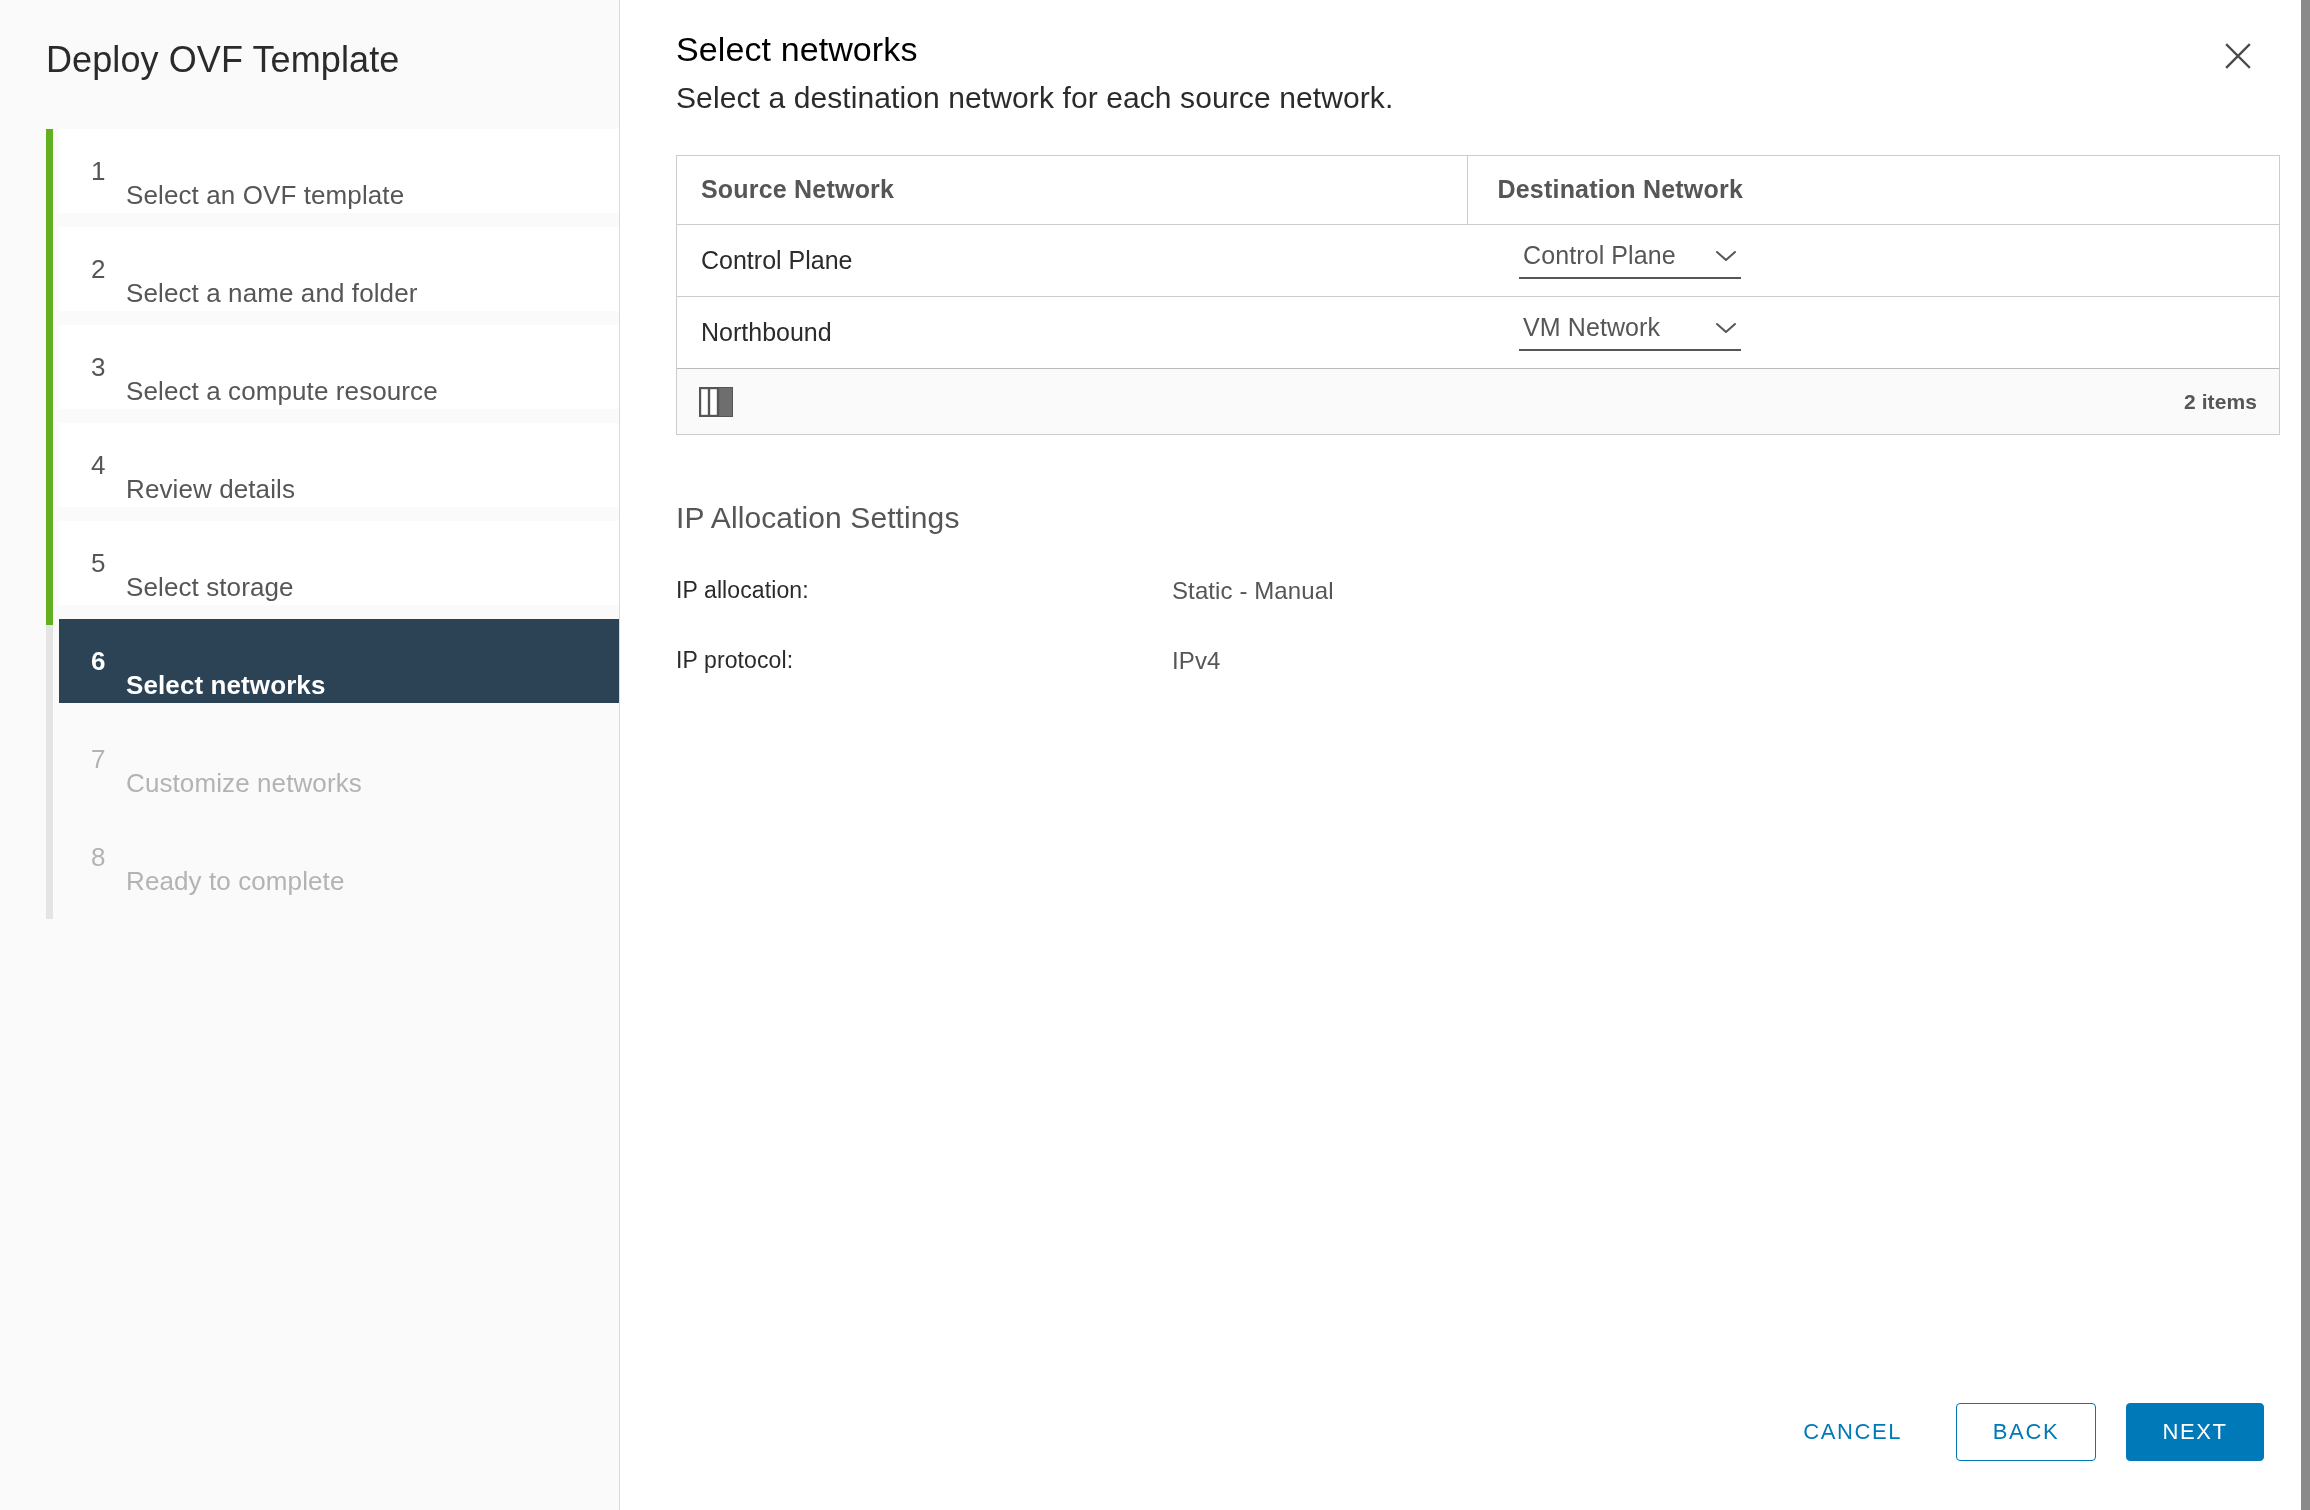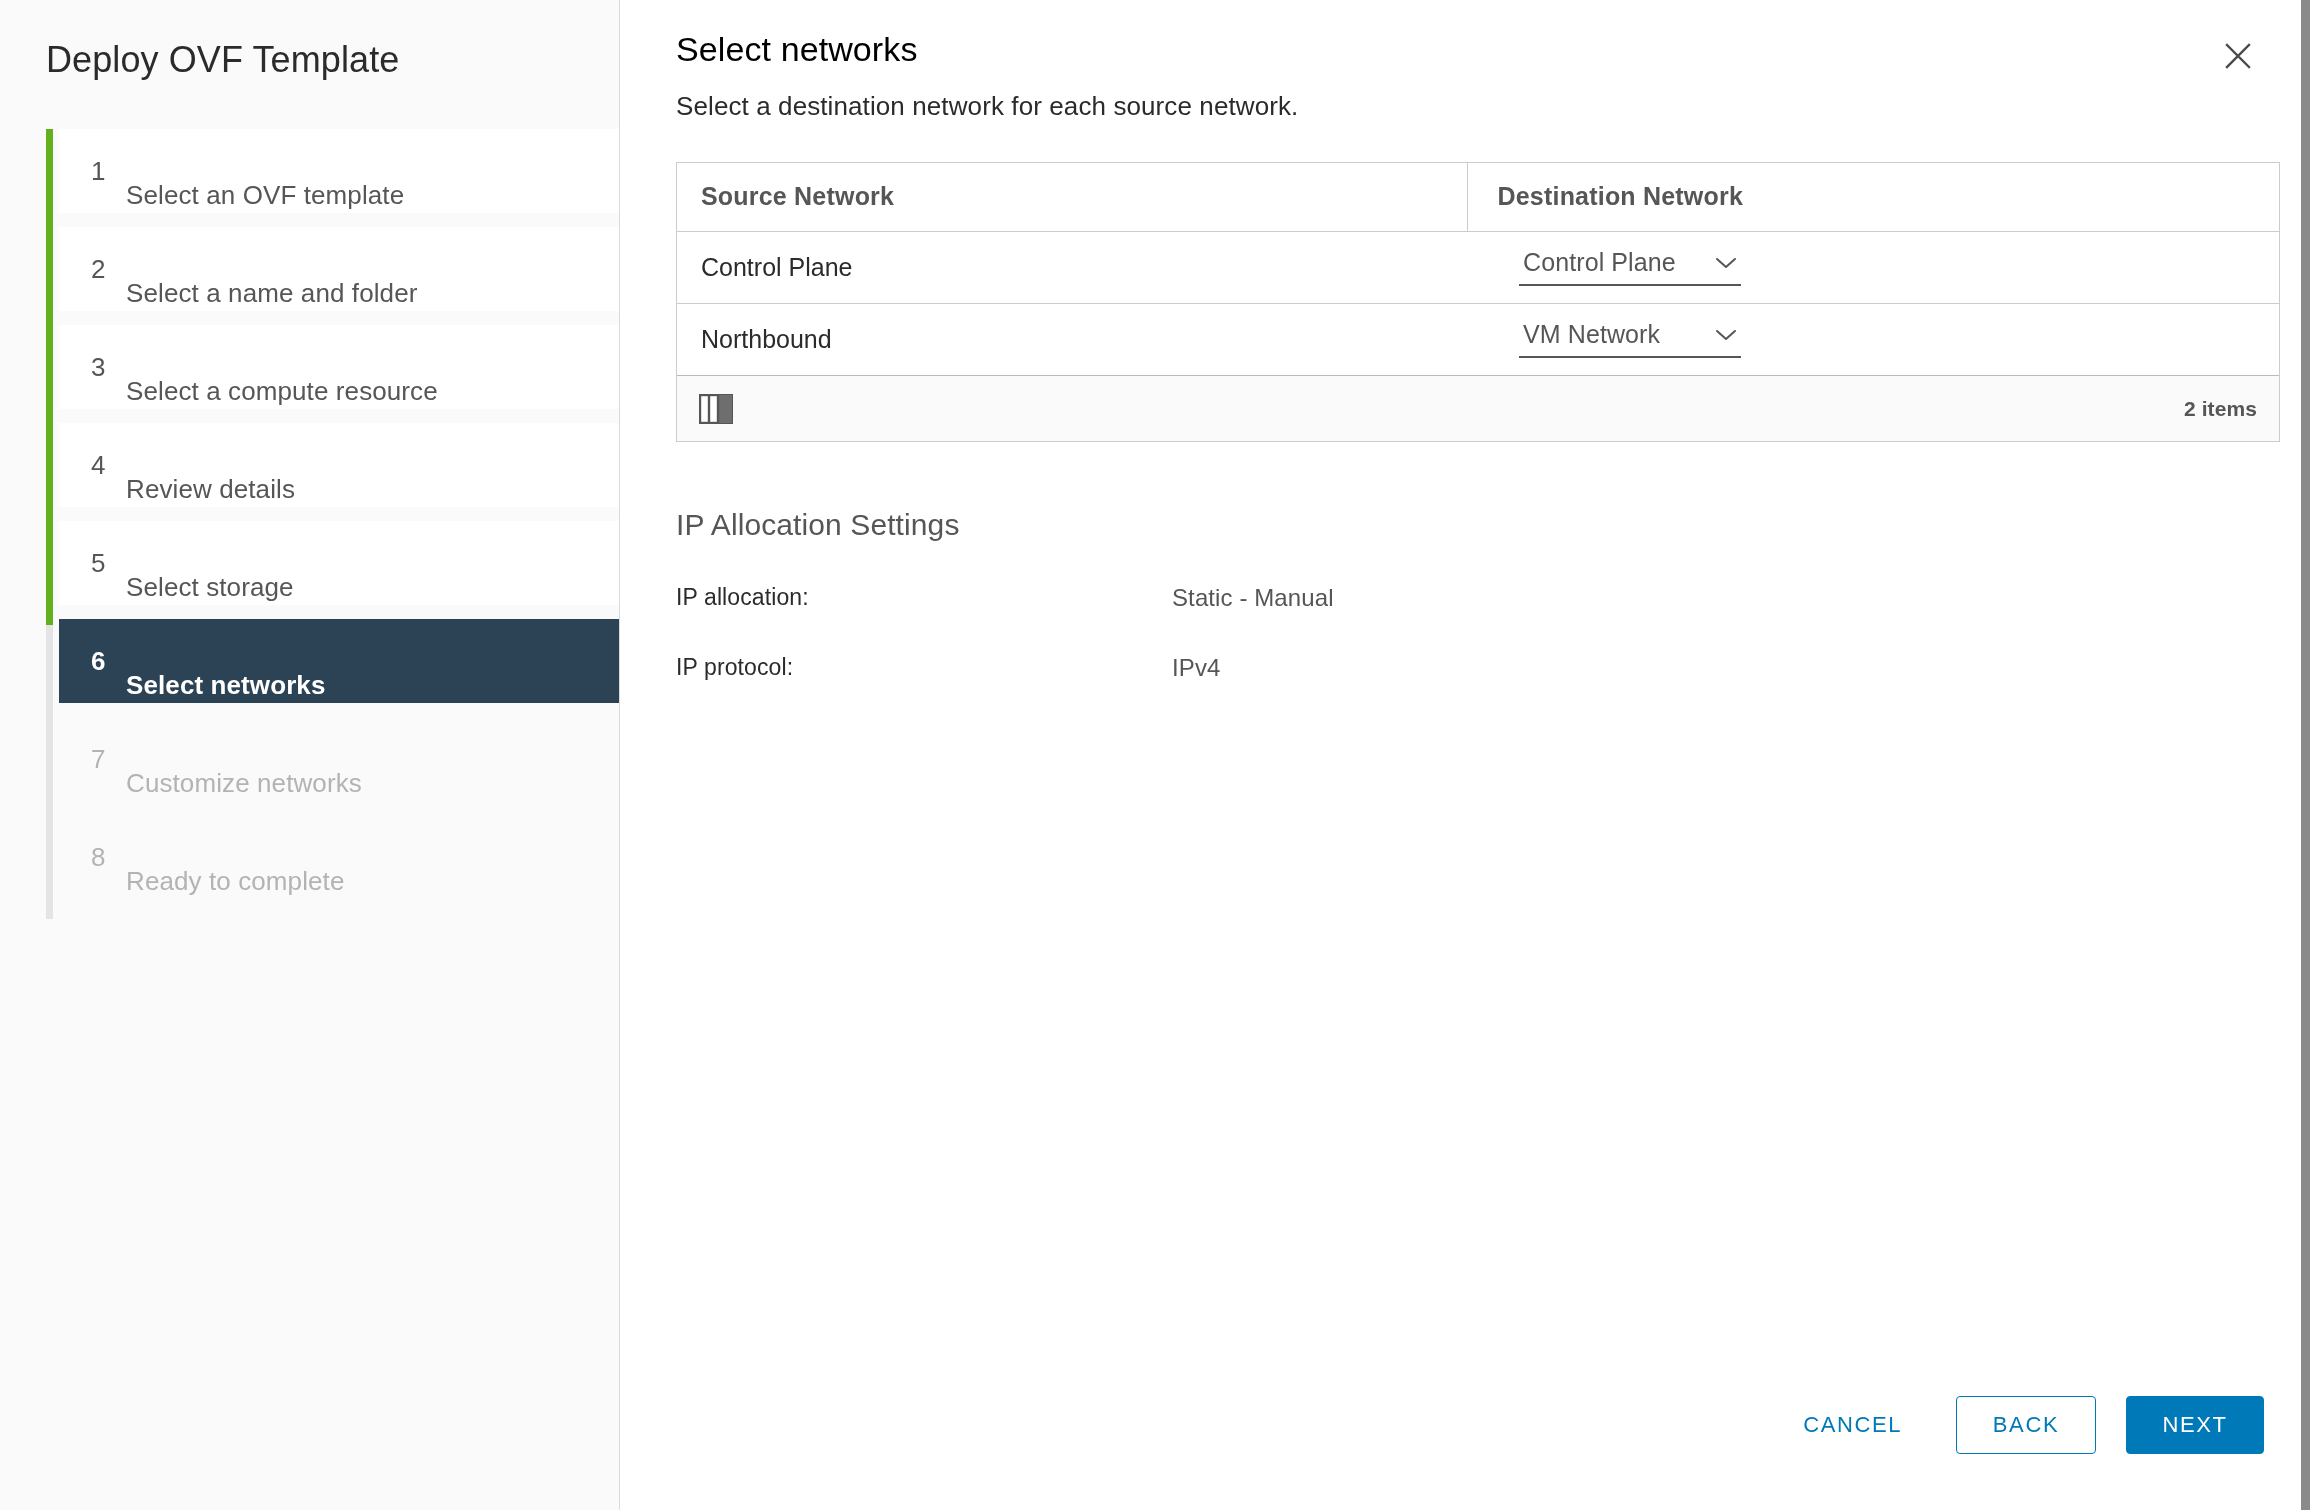--- a/index.html
+++ b/index.html
@@ -125,22 +125,22 @@
   .main-header {
     padding: 30px 0 0 56px;
   }
   .page-title {
     font-size: 34px;
     font-weight: 400;
     color: #000000;
     letter-spacing: 0.1px;
   }
   .page-subtitle {
-    margin-top: 22px;
-    font-size: 26px;
+    margin-top: 12px;
+    font-size: 30px;
     color: #2b2b2b;
     letter-spacing: 0.1px;
   }
 
   .close-btn {
     position: absolute;
     top: 30px;
     right: 46px;
     width: 52px;
     height: 52px;
@@ -269,21 +269,21 @@
   .ip-value {
     font-size: 24px;
     color: #565656;
     letter-spacing: 0.1px;
   }
 
   
   .footer-bar {
     position: absolute;
     right: 46px;
-    bottom: 56px;
+    bottom: 49px;
     display: flex;
     align-items: flex-start;
     gap: 0;
   }
 
   .btn {
     font-family: inherit;
     font-size: 22px;
     letter-spacing: 1.6px;
     cursor: pointer;

